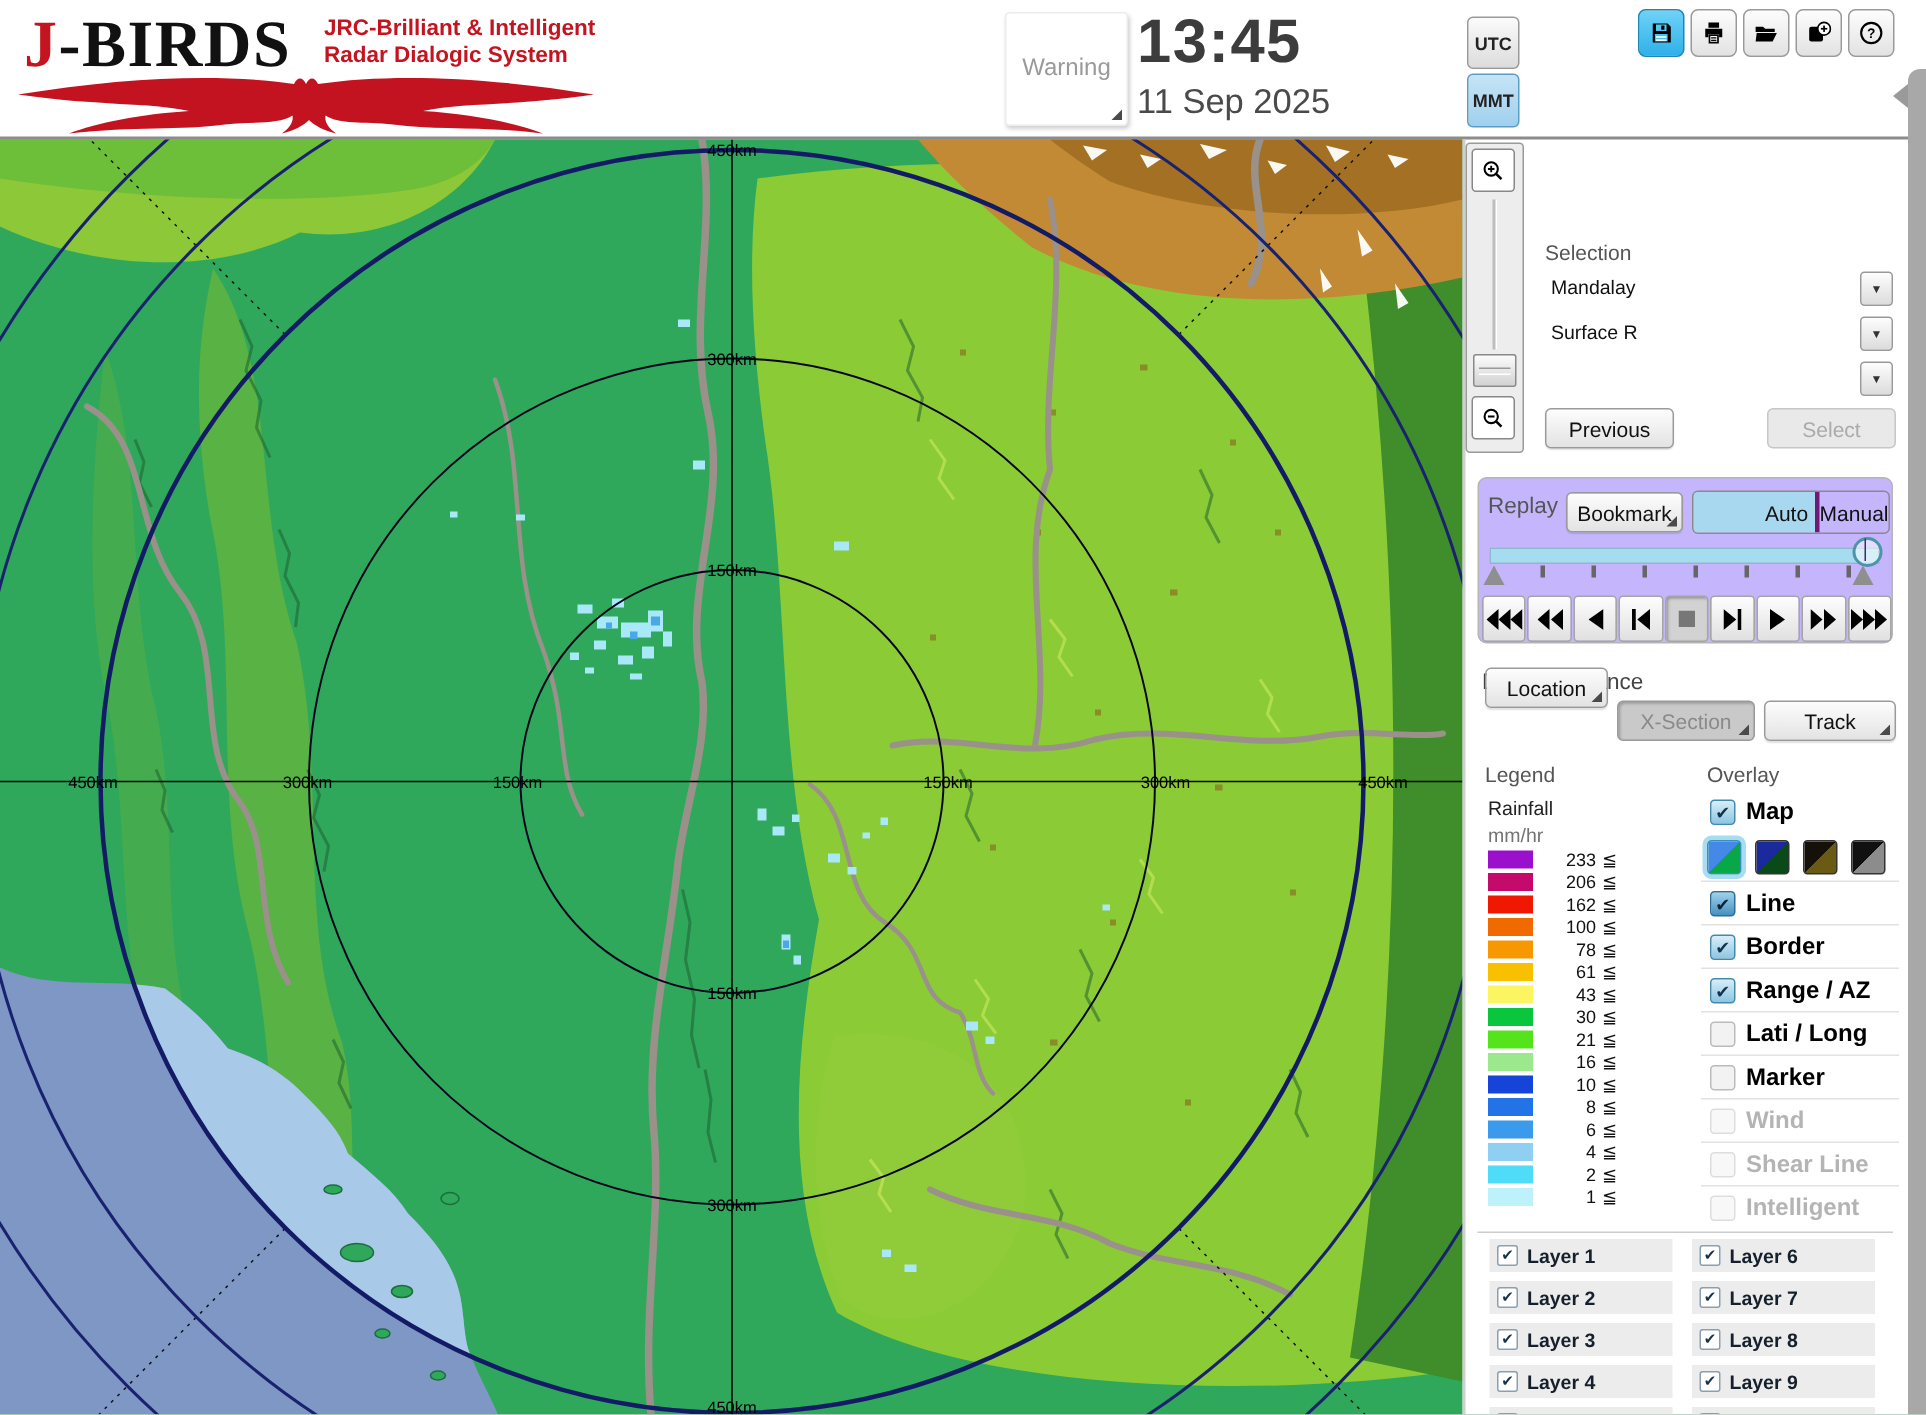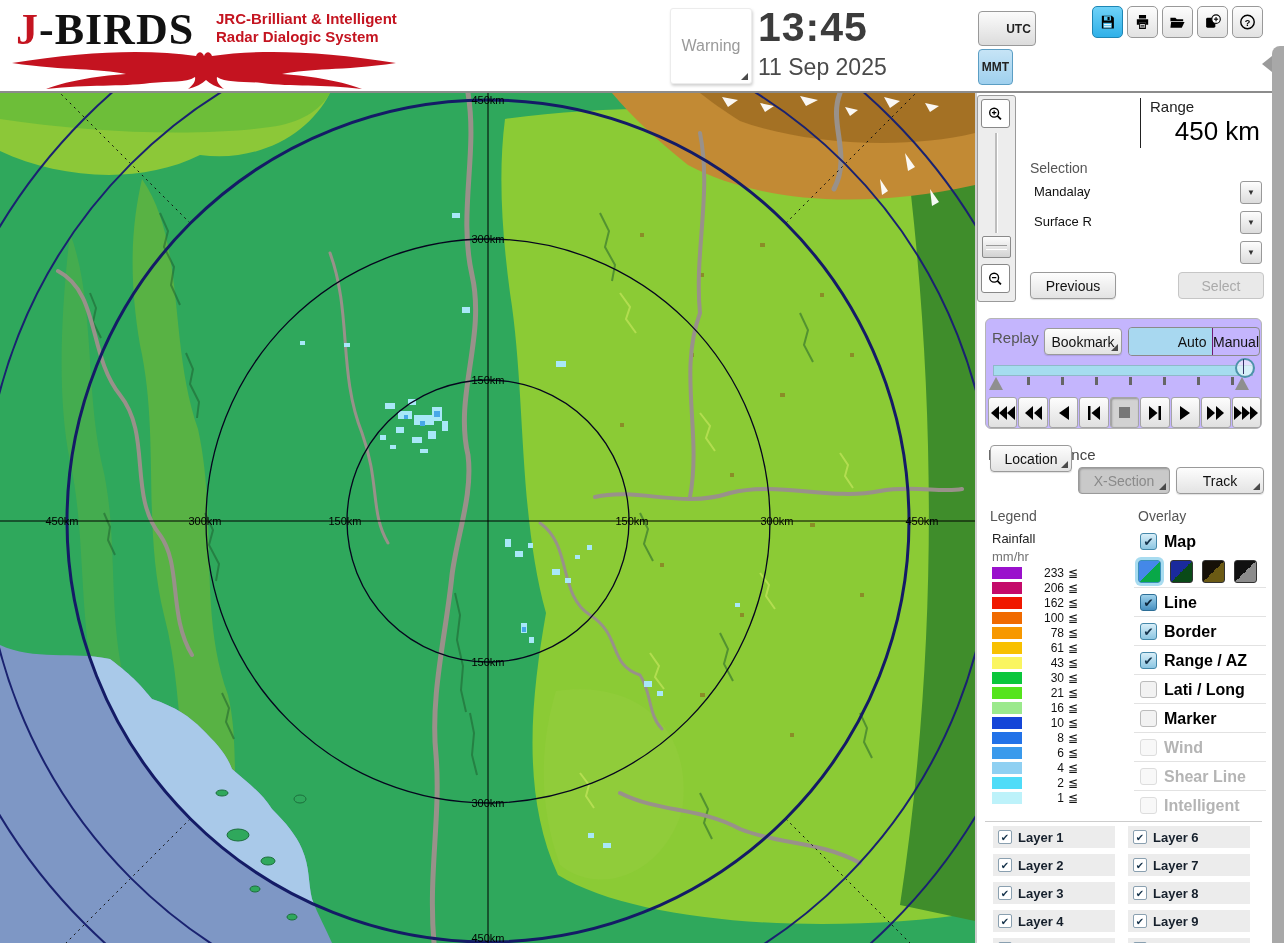--- a/index.html
+++ b/index.html
@@ -18,21 +18,21 @@
   .warning-btn{position:absolute;left:670px;top:8px;width:80px;height:74px;background:#fff;
                border:1px solid #ececec;border-radius:3px;box-shadow:1px 2px 3px rgba(0,0,0,.18);
                color:#9a9a9a;font-size:16px;display:flex;align-items:center;justify-content:center;}
   .corner-tri::after{content:"";position:absolute;right:3px;bottom:3px;width:0;height:0;
                border-left:7px solid transparent;border-bottom:7px solid #4a4a4a;}
   .clock-time{position:absolute;left:758px;top:4px;font-size:41px;font-weight:bold;color:#3c3c3c;letter-spacing:1px;}
   .clock-date{position:absolute;left:758px;top:54px;font-size:23px;color:#4a4a4a;}
   .tz-btn{position:absolute;left:978px;width:33px;height:33px;border:1px solid #999;border-radius:4px;
           font-size:12px;font-weight:bold;display:flex;align-items:center;justify-content:center;
           background:linear-gradient(#fbfbfb,#dcdcdc);color:#222;}
-  #tz-utc{top:11px;padding-left:23px;}
+  #tz-utc{top:11px;}
   #tz-mmt{top:49px;height:34px;background:linear-gradient(#c6e4f6,#9fd0ee);border-color:#5b9ec4;}
   .tool-btn{position:absolute;top:6px;width:31px;height:32px;border:1px solid #999;border-radius:5px;
             background:linear-gradient(#fdfdfd,#e2e2e2);display:flex;align-items:center;justify-content:center;}
   .tool-btn.active{background:linear-gradient(#6fd2f8,#2fb0e8);border-color:#1e86b4;}
   .collapse-tri{position:absolute;left:1262px;top:56px;width:0;height:0;
             border-top:8px solid transparent;border-bottom:8px solid transparent;border-right:10px solid #9a9a9a;}
   
   .map-wrap{position:absolute;left:0;top:93px;width:975px;height:850px;background:#2FA85C;}
   .splitter{position:absolute;left:975px;top:93px;width:2px;height:850px;background:#cfcfcf;}
   
@@ -62,21 +62,21 @@
        background:linear-gradient(#fdfdfd,#e3e3e3);display:flex;align-items:center;justify-content:center;
        box-shadow:0 1px 1px rgba(0,0,0,.12);}
   .btn.disabled{color:#aaa;background:#e9e9e9;border-color:#c6c6c6;box-shadow:none;}
   .btn.pressed{background:#c9c9c9;color:#8a8a8a;box-shadow:inset 1px 1px 2px rgba(0,0,0,.25);}
   
   .replay-box{position:absolute;left:985px;top:318px;width:277px;height:111px;border:1px solid #b5b5b5;
               border-radius:6px;background:#c4b5fd;box-sizing:border-box;}
   .seg{position:absolute;left:142px;top:8px;width:130px;height:27px;border:1px solid #8a8a8a;border-radius:4px;
        display:flex;overflow:hidden;}
   .seg > div{flex:1;display:flex;align-items:center;justify-content:center;font-size:14px;}
-  .seg .on{background:#a8d8f0;border-right:1px solid #701a75;padding-left:43px;}
+  .seg .on{background:#a8d8f0;border-right:3px solid #701a75;padding-left:43px;}
   .slider-track{position:absolute;left:7px;top:46px;width:258px;height:9px;background:#a5dcef;border:1px solid #8fb9c9;}
   .slider-thumb{position:absolute;left:249px;top:39px;width:16px;height:16px;border:2px solid #4d93aa;border-radius:50%;
        background:rgba(255,255,255,.55);}
   .slider-thumb::after{content:"";position:absolute;left:6px;top:-1px;width:1px;height:15px;background:#336;}
   .tick{position:absolute;top:58px;width:3px;height:8px;background:#666;}
   .tri-marker{position:absolute;top:58px;width:0;height:0;border-left:7px solid transparent;
        border-right:7px solid transparent;border-bottom:13px solid #8f8f8f;}
   .transport{position:absolute;left:2px;top:78px;width:273px;height:31px;display:flex;gap:1px;}
   .transport > button{flex:1;border:1px solid #a5a5a5;border-radius:3px;background:linear-gradient(#fdfdfd,#e0e0e0);
        display:flex;align-items:center;justify-content:center;padding:0;}
@@ -364,25 +364,20 @@
     <button class="zoom-btn" style="top:168px">
       <svg width="22" height="22" viewBox="0 0 22 22">
           <circle cx="9" cy="9" r="6.5" fill="none" stroke="#000" stroke-width="2"></circle>
           <line x1="13.8" y1="13.8" x2="19" y2="19" stroke="#000" stroke-width="2.5"></line>
           <line x1="5.8" y1="9" x2="12.2" y2="9" stroke="#000" stroke-width="1.8"></line>
         </svg>
     </button>
   </div>
 
 
-  <div class="range-box">
-    <div class="range-div"></div>
-    <div class="range-label">Range</div>
-    <div class="range-value">450 km</div>
-  </div>
 
   <div class="side-label" style="left:1030px;top:160px">Selection</div>
   <div class="dd-row" style="top:178px">
     <div class="dd-value">Mandalay</div>
     <div class="dd-btn">▼</div>
   </div>
   <div class="dd-row" style="top:208px">
     <div class="dd-value">Surface R</div>
     <div class="dd-btn">▼</div>
   </div>

